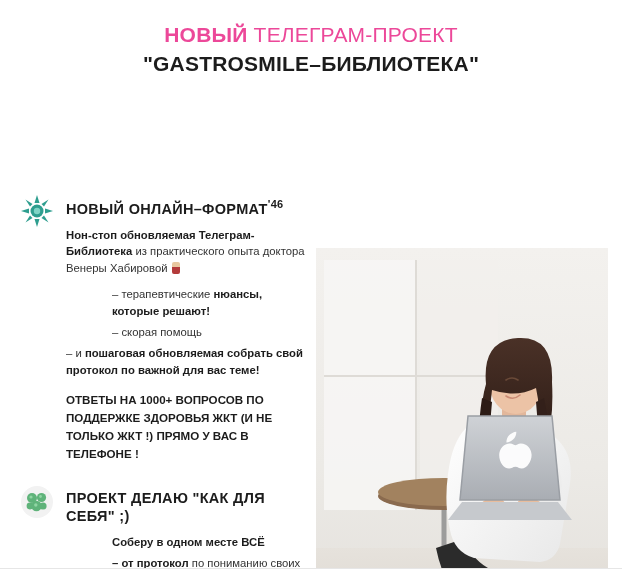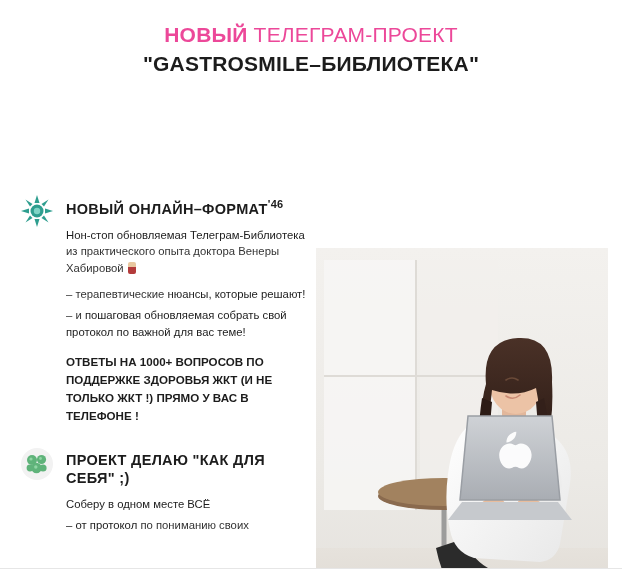--- a/index.html
+++ b/index.html
@@ -85,22 +85,22 @@
     height: 34px;
   }
   .icon-badge svg { display:block; }
 
   p.para {
     font-size: 11.3px;
     line-height: 1.5;
     margin: 0 0 9px 0;
     color: #333;
   }
-  p.para.tight { margin-bottom: 4px; }
-  .b { font-weight: 400; color:#1c1c1c; }
+  p.para.tight { margin-bottom: 4px; margin-left: 46px; }
+  .b { font-weight: 700; color:#1c1c1c; }
   .caps-block {
     font-size: 11.6px;
     font-weight: 700;
     line-height: 1.55;
     color: #1c1c1c;
     margin: 12px 0 0 0;
   }
   .emoji-inline {
     display:inline-block;
     width: 10px; height: 12px;
@@ -173,20 +173,23 @@
         </div>
 
         <p class="para">
           <span class="b">Нон-стоп обновляемая Телеграм-Библиотека</span><span> из практического опыта доктора Венеры Хабировой</span> <span class="emoji-inline"></span>
         </p>
 
         <p class="para tight">
           <span>– терапевтические </span><span class="b">нюансы, которые решают!</span>
         </p>
 
+        <p class="para tight">
+          <span>– скорая помощь</span>
+        </p>
 
         <p class="para">
           <span>– и </span><span class="b">пошаговая обновляемая собрать свой протокол по важной для вас теме!</span>
         </p>
 
         <p class="caps-block">ОТВЕТЫ НА 1000+ ВОПРОСОВ ПО ПОДДЕРЖКЕ ЗДОРОВЬЯ ЖКТ (И НЕ ТОЛЬКО ЖКТ !) ПРЯМО У ВАС В ТЕЛЕФОНЕ !</p>
       </div>
 
       <div class="block" style="margin-top:26px;">
         <span class="icon-badge">

